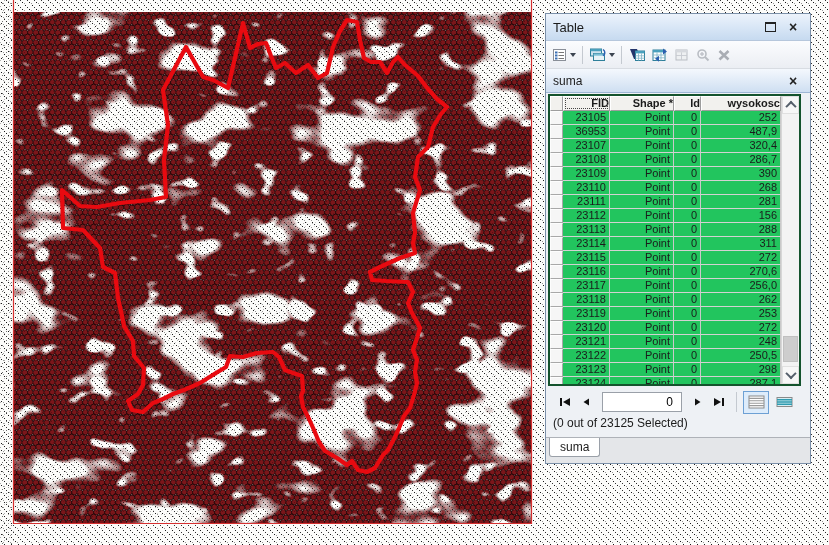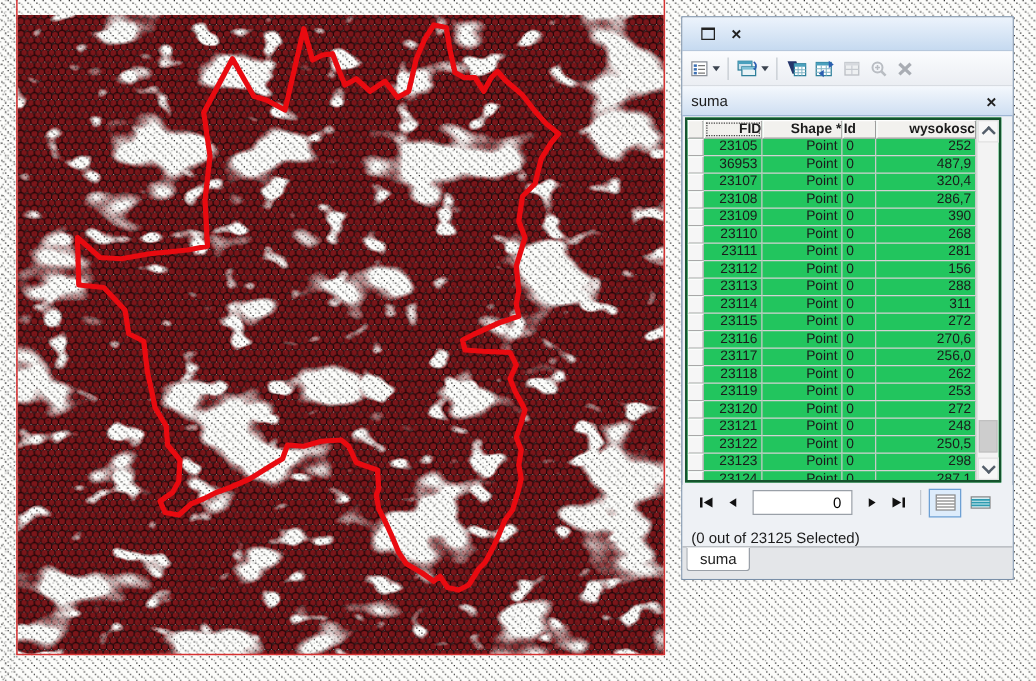--- a/index.html
+++ b/index.html
@@ -37,42 +37,42 @@
   .hc.focus{outline:1px dotted #444;outline-offset:-3px}
   .gbody{flex:1;overflow:hidden}
   .trow{display:flex;flex:0 0 14px;height:14px;line-height:13px;font-size:11px}
   .cell{box-sizing:border-box;border-right:1px solid #c9c9c9;border-bottom:1px solid #d2d2d2;
     padding:0 3px;overflow:hidden;white-space:nowrap}
   .csel{flex:0 0 13px;padding:0;background:#f6f6f6;border:1px solid;
     border-color:#fdfdfd #a8a8a8 #a8a8a8 #fdfdfd}
   .hsel{flex:0 0 13px;padding:0}
   .c0{flex:0 0 47px;text-align:right}
   .c1{flex:0 0 64px;text-align:right}
-  .c2{flex:0 0 27px;text-align:left}
+  .c2{flex:0 0 27px;text-align:right}
   .c3{flex:1;text-align:right}
   .vscroll{flex:0 0 17px;background:#f3f3f3;border-left:1px solid #d6d6d6;
     display:flex;flex-direction:column;position:relative}
   .sbtn{flex:0 0 16px;display:flex;align-items:center;justify-content:center;
     background:#f7f7f7;border:1px solid #e0e0e0}
   .spacer{flex:1}
   .chev{width:6px;height:6px;border-left:2px solid #545e6a;border-top:2px solid #545e6a}
   .chev.up{transform:rotate(45deg) translate(1px,1px)}
   .chev.down{transform:rotate(225deg) translate(1px,1px)}
   .sthumb{position:absolute;left:1px;right:1px;bottom:22px;height:24px;
     background:#cdcdcd;border:1px solid #c0c0c0}
   
   .navbar{flex:0 0 28px;display:flex;align-items:center;padding:0 8px;background:#eef1f5}
   .nbtn{width:22px;height:20px;display:flex;align-items:center;justify-content:center}
   .nav-box{width:62px;height:18px;border:1px solid #9aa0a8;background:#fff;
     text-align:right;padding:0 8px;font-size:12px;margin:0 4px;font-family:"Liberation Sans",sans-serif}
   .vsep{width:1px;height:20px;background:#c4c9d0;margin:0 6px}
   .toggle{width:24px;height:21px;display:flex;align-items:center;justify-content:center;
     border:1px solid transparent;margin-right:2px}
   .toggle.on{border-color:#6da0d4;background:#ddecfb}
-  .statusbar{flex:0 0 21px;display:flex;align-items:flex-end;padding:0 7px;background:#eef1f5}
+  .statusbar{flex:0 0 21px;display:flex;align-items:flex-start;padding:0 7px;background:#eef1f5}
   .tabstrip{flex:0 0 25px;background:#e4e6e9;border-top:1px solid #aeb2b8;
     display:flex;align-items:flex-start;padding:0 3px}
   .tab{height:18px;display:flex;align-items:center;padding:0 10px;background:#fff;
     border:1px solid #9aa0a8;border-top:none;border-radius:0 0 3px 3px}
 </style>
 </head>
 <body>
 
 <svg id="map-svg" width="829" height="545" viewBox="0 0 829 545">
   <defs>
@@ -121,20 +121,21 @@
   <rect x="14" y="12" width="517" height="512" fill="url(#grain)" opacity="0.5"></rect>
 
   <path d="M13.5,0 V523.5 H531.5 V0" fill="none" stroke="#d63030" stroke-width="1.2"></path>
 
   <polyline fill="none" stroke="#e80a10" stroke-width="4.2" stroke-linejoin="round" stroke-linecap="round" points="163,90 186,47 203,77 213,80 228,88 243,23 250,48 258,44 266,43 271,56 276,68 285,63 296,73 308,65 318,78 327,73 333,47 340,31 347,20 357,22 360,40 364,58 371,62 380,62 387,73 393,62 398,57 404,64 411,70 418,76 428,89 437,99 447,107 441,114 433,127 428,147 418,157 415,177 420,190 413,213 415,233 413,243 415,253 400,258 380,267 370,272 372,280 386,281 408,282 413,292 408,303 412,313 417,322 420,328 417,338 413,350 417,360 415,372 417,383 414,395 410,408 404,416 399,428 395,437 388,450 383,455 375,468 367,472 358,470 352,461 347,465 337,458 325,451 319,442 314,430 309,419 303,407 301,396 303,391 302,376 293,373 285,370 279,357 273,352 257,353 243,357 230,356 226,367 216,373 200,383 184,390 173,394 163,399 153,403 143,412 132,410 128,401 138,394 143,385 144,368 134,356 133,341 124,326 122,316 118,298 115,273 103,267 100,248 83,230 63,228 62,190 80,206 97,207 120,203 150,200 166,197 164,160 168,125 163,90"></polyline>
 </svg>
 
 <div id="table-window">
 
   <div class="titlebar">
+    <span class="t">Table</span>
     <span class="winbtn">
         <span class="maxglyph"></span>
       </span>
     <span class="winbtn">
         <span class="xglyph">×</span>
       </span>
   </div>
 
   <div class="toolbar">
     <span class="tbtn">

